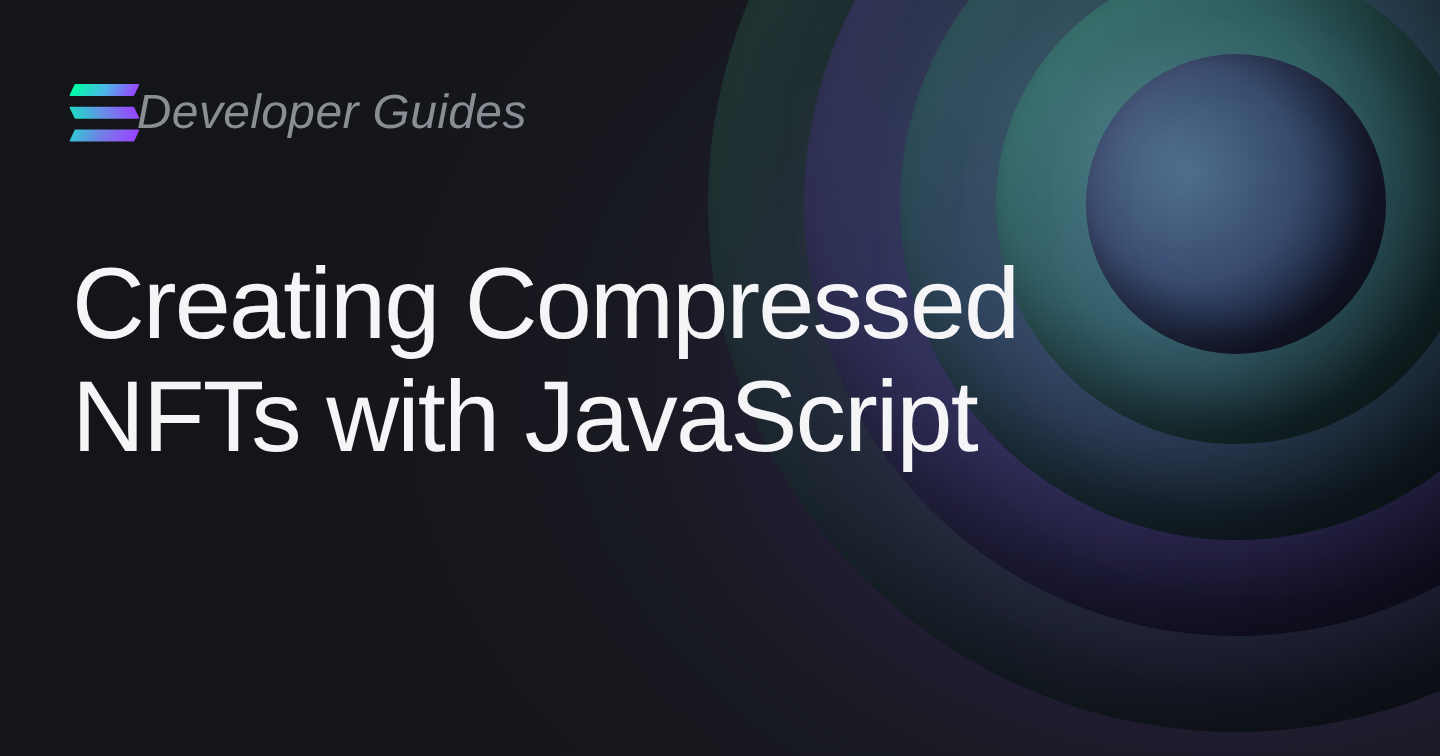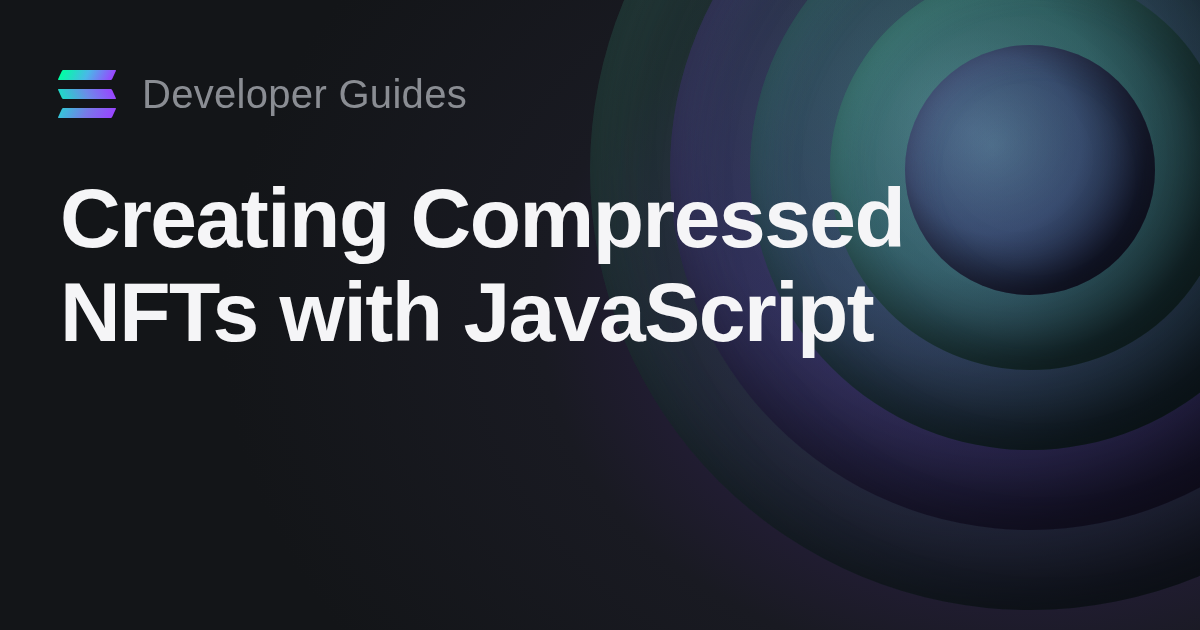--- a/index.html
+++ b/index.html
@@ -61,22 +61,22 @@
       box-shadow: inset -12px -12px 40px rgba(0,0,0,0.6), inset 8px 8px 28px rgba(130,120,195,0.2);
     }
     .content {
       position: relative;
       z-index: 10;
       padding: 70px 60px;
     }
     .header {
       display: flex;
       align-items: center;
-      gap: 28px;
-      margin-bottom: 53px;
+      margin-bottom: 88px;
+      font-style: italic;
     }
     .logo {
       width: 54px;
       height: 48px;
       display: flex;
       flex-direction: column;
       justify-content: space-between;
     }
     .logo-bar {
       height: 10px;
@@ -108,21 +108,21 @@
       background: linear-gradient(90deg, #36C4D8 0%, #7878E8 50%, #9945FF 100%);
     }
     .subtitle {
       font-size: 40px;
       font-weight: 400;
       color: #8a8d93;
       letter-spacing: 0.3px;
     }
     .title {
       font-size: 84px;
-      font-weight: 700;
+      font-weight: 400;
       color: #f5f5f7;
       line-height: 1.12;
       letter-spacing: -1.5px;
       max-width: 1000px;
     }
   </style>
 </head>
 <body>
 
 <div class="rings">

